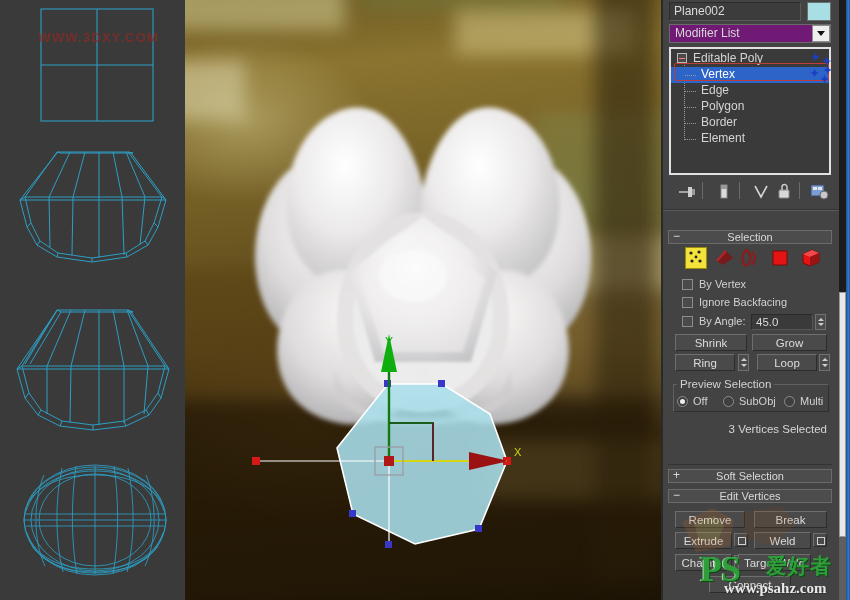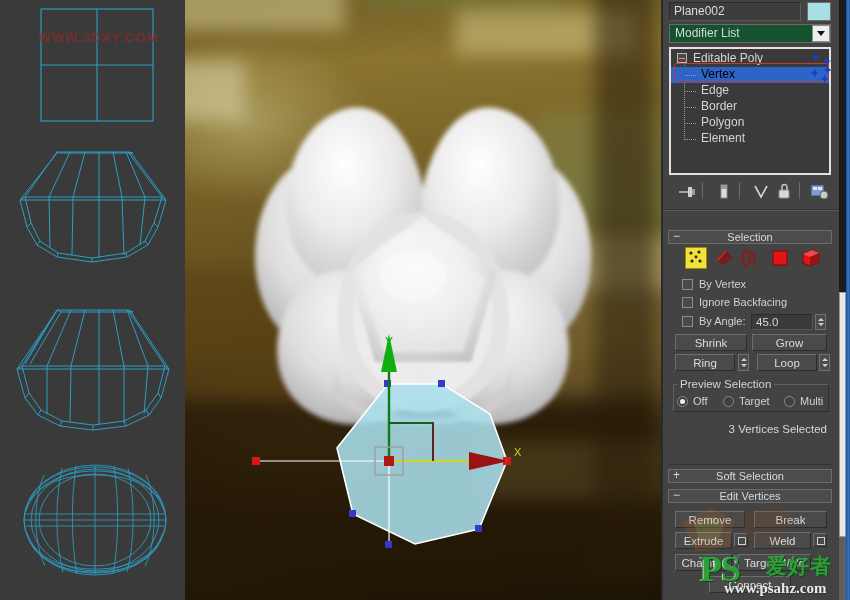--- a/index.html
+++ b/index.html
@@ -68,21 +68,21 @@
     background: #3c3c3c; border: 1px solid #5a5a5a; border-top-color:#2b2b2b; border-left-color:#2b2b2b;
     color: #dcdcdc; font-size: 12px; line-height: 17px; padding-left: 4px;
     overflow: hidden; white-space: nowrap;
   }
   .colorswatch {
     position: absolute; left: 144px; top: 2px; width: 24px; height: 19px;
     background: #a8dfe4; border: 1px solid #6d6d6d;
   }
   .modlist {
     position: absolute; left: 6px; top: 24px; width: 162px; height: 19px;
-    background: #14532d; border: 1px solid #6a6a6a;
+    background: #701a75; border: 1px solid #6a6a6a;
     color: #d8d8d8; font-size: 12px; line-height: 17px; padding-left: 5px;
   }
   .modlist-arrow {
     position: absolute; right: 0px; top: 0px; width: 18px; height: 17px;
     background: #efefef; border: 1px solid #8d8d8d;
     display: flex; align-items: center; justify-content: center;
   }
   .modlist-arrow i {
     display:block; width:0;height:0;border-left:4px solid transparent;
     border-right:4px solid transparent;border-top:5px solid #111;
@@ -91,21 +91,21 @@
   .stackbox {
     position: absolute; left: 6px; top: 47px; width: 162px; height: 128px;
     background: #3a3a3a; border: 2px solid #e2e2e2;
   }
   .stackrow {
     position: relative; height: 16px; font-size: 12px; color: #d4d4d4;
     line-height: 15px; padding-left: 6px; white-space: nowrap;
   }
   .stackrow.root { padding-left: 6px; }
   .stackrow.child { padding-left: 30px; }
-  .stackrow.sel { background: #2d64c8; color: #000000; }
+  .stackrow.sel { background: #2d64c8; color: #ffffff; }
   .stack-exp {
     position: absolute; left: 6px; top: 2px; width: 10px; height: 10px;
     border: 1px solid #b9b9b9; background: #4a4a4a;
   }
   .stack-exp:after {
     content:""; position:absolute; left:1px; top:4px; width:6px; height:1px; background:#ff7a7a;
   }
   .treeline {
     position: absolute; left: 13px; width: 1px; background: repeating-linear-gradient(180deg,#9a9a9a 0 1px, transparent 1px 2px);
   }
@@ -461,26 +461,26 @@
         <span>Vertex</span>
       </div>
 
       <div class="stackrow child">
         <span class="tick" style="top:8px;"></span>
         <span>Edge</span>
       </div>
 
       <div class="stackrow child">
         <span class="tick" style="top:8px;"></span>
-        <span>Border</span>
+        <span>Polygon</span>
       </div>
 
       <div class="stackrow child">
         <span class="tick" style="top:8px;"></span>
-        <span>Polygon</span>
+        <span>Border</span>
       </div>
 
       <div class="stackrow child">
         <span class="tick" style="top:8px;"></span>
         <span>Element</span>
       </div>
 
       <div class="redbox"></div>
       <span class="stack-dots" style="left:140px;top:2px;">✦</span>
       <span class="stack-dots" style="left:151px;top:6px;">✦</span>
@@ -600,21 +600,21 @@
         <u></u>
       </span>
 
     <span class="groupbox" style="left:10px;top:384px;width:156px;height:28px;"></span>
     <span class="grouptitle" style="left:14px;top:378px;">Preview Selection</span>
 
     <span class="radio on" style="left:14px;top:396px;"></span>
     <span class="lbl" style="left:30px;top:395px;">Off</span>
 
     <span class="radio" style="left:60px;top:396px;"></span>
-    <span class="lbl" style="left:76px;top:395px;">Target</span>
+    <span class="lbl" style="left:76px;top:395px;">SubObj</span>
 
     <span class="radio" style="left:121px;top:396px;"></span>
     <span class="lbl" style="left:137px;top:395px;">Multi</span>
 
     <span class="statusline" style="left:0;top:423px;width:164px;">3 Vertices Selected</span>
 
     <div class="hrule" style="left:5px;top:464px;width:164px;"></div>
 
     <div class="rollhdr" style="top:469px;">
       <span class="pm">+</span>

